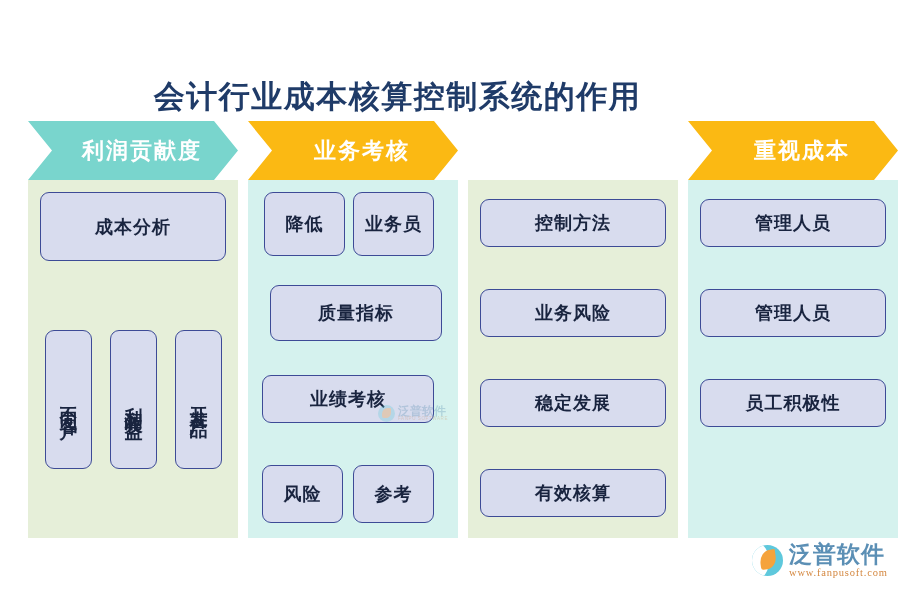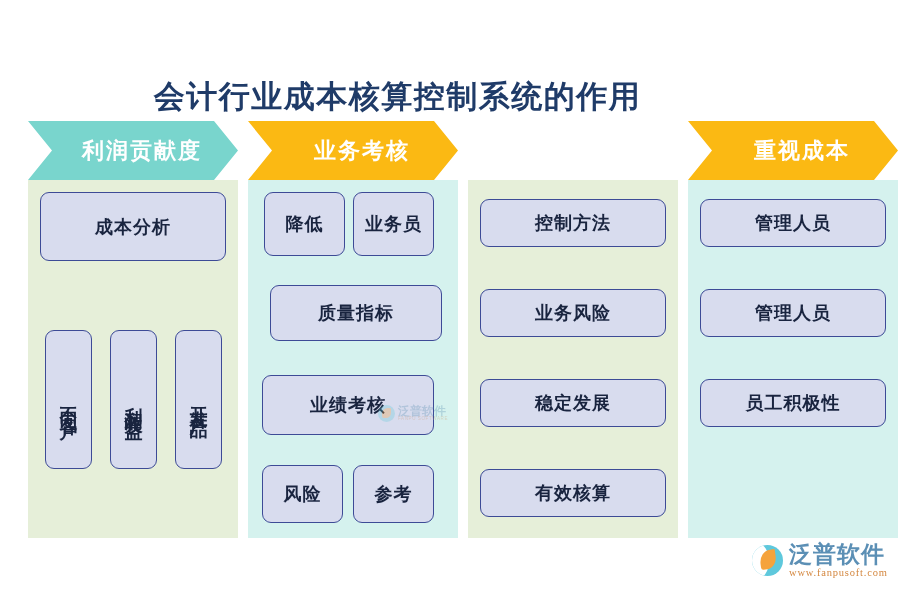--- a/index.html
+++ b/index.html
@@ -195,21 +195,21 @@
         </div>
         <div class="chev chev-teal">
           <div class="chev-label">利润贡献度</div>
         </div>
       </div>
       <div class="column col-1">
         <div class="col-body bg-teal">
           <div class="node" style="left: 16px; top: 12px; width: 81px; height: 64px;">降低</div>
           <div class="node" style="left: 105px; top: 12px; width: 81px; height: 64px;">业务员</div>
           <div class="node" style="left: 14px; top: 105px; width: 172px; height: 56px; margin-left: 8px;">质量指标</div>
-          <div class="node" style="left: 14px; top: 195px; width: 172px; height: 60px;">业绩考核</div>
+          <div class="node" style="left: 14px; top: 195px; width: 172px; height: 48px;">业绩考核</div>
           <div class="node" style="left: 14px; top: 285px; width: 81px; height: 58px;">风险</div>
           <div class="node" style="left: 105px; top: 285px; width: 81px; height: 58px; text-align: right;">参考</div>
         </div>
         <div class="chev chev-orange">
           <div class="chev-label">业务考核</div>
         </div>
       </div>
       <div class="column col-2">
         <div class="col-body bg-green">
           <div class="node" style="left: 12px; top: 19px; width: 186px; height: 48px;">控制方法</div>

